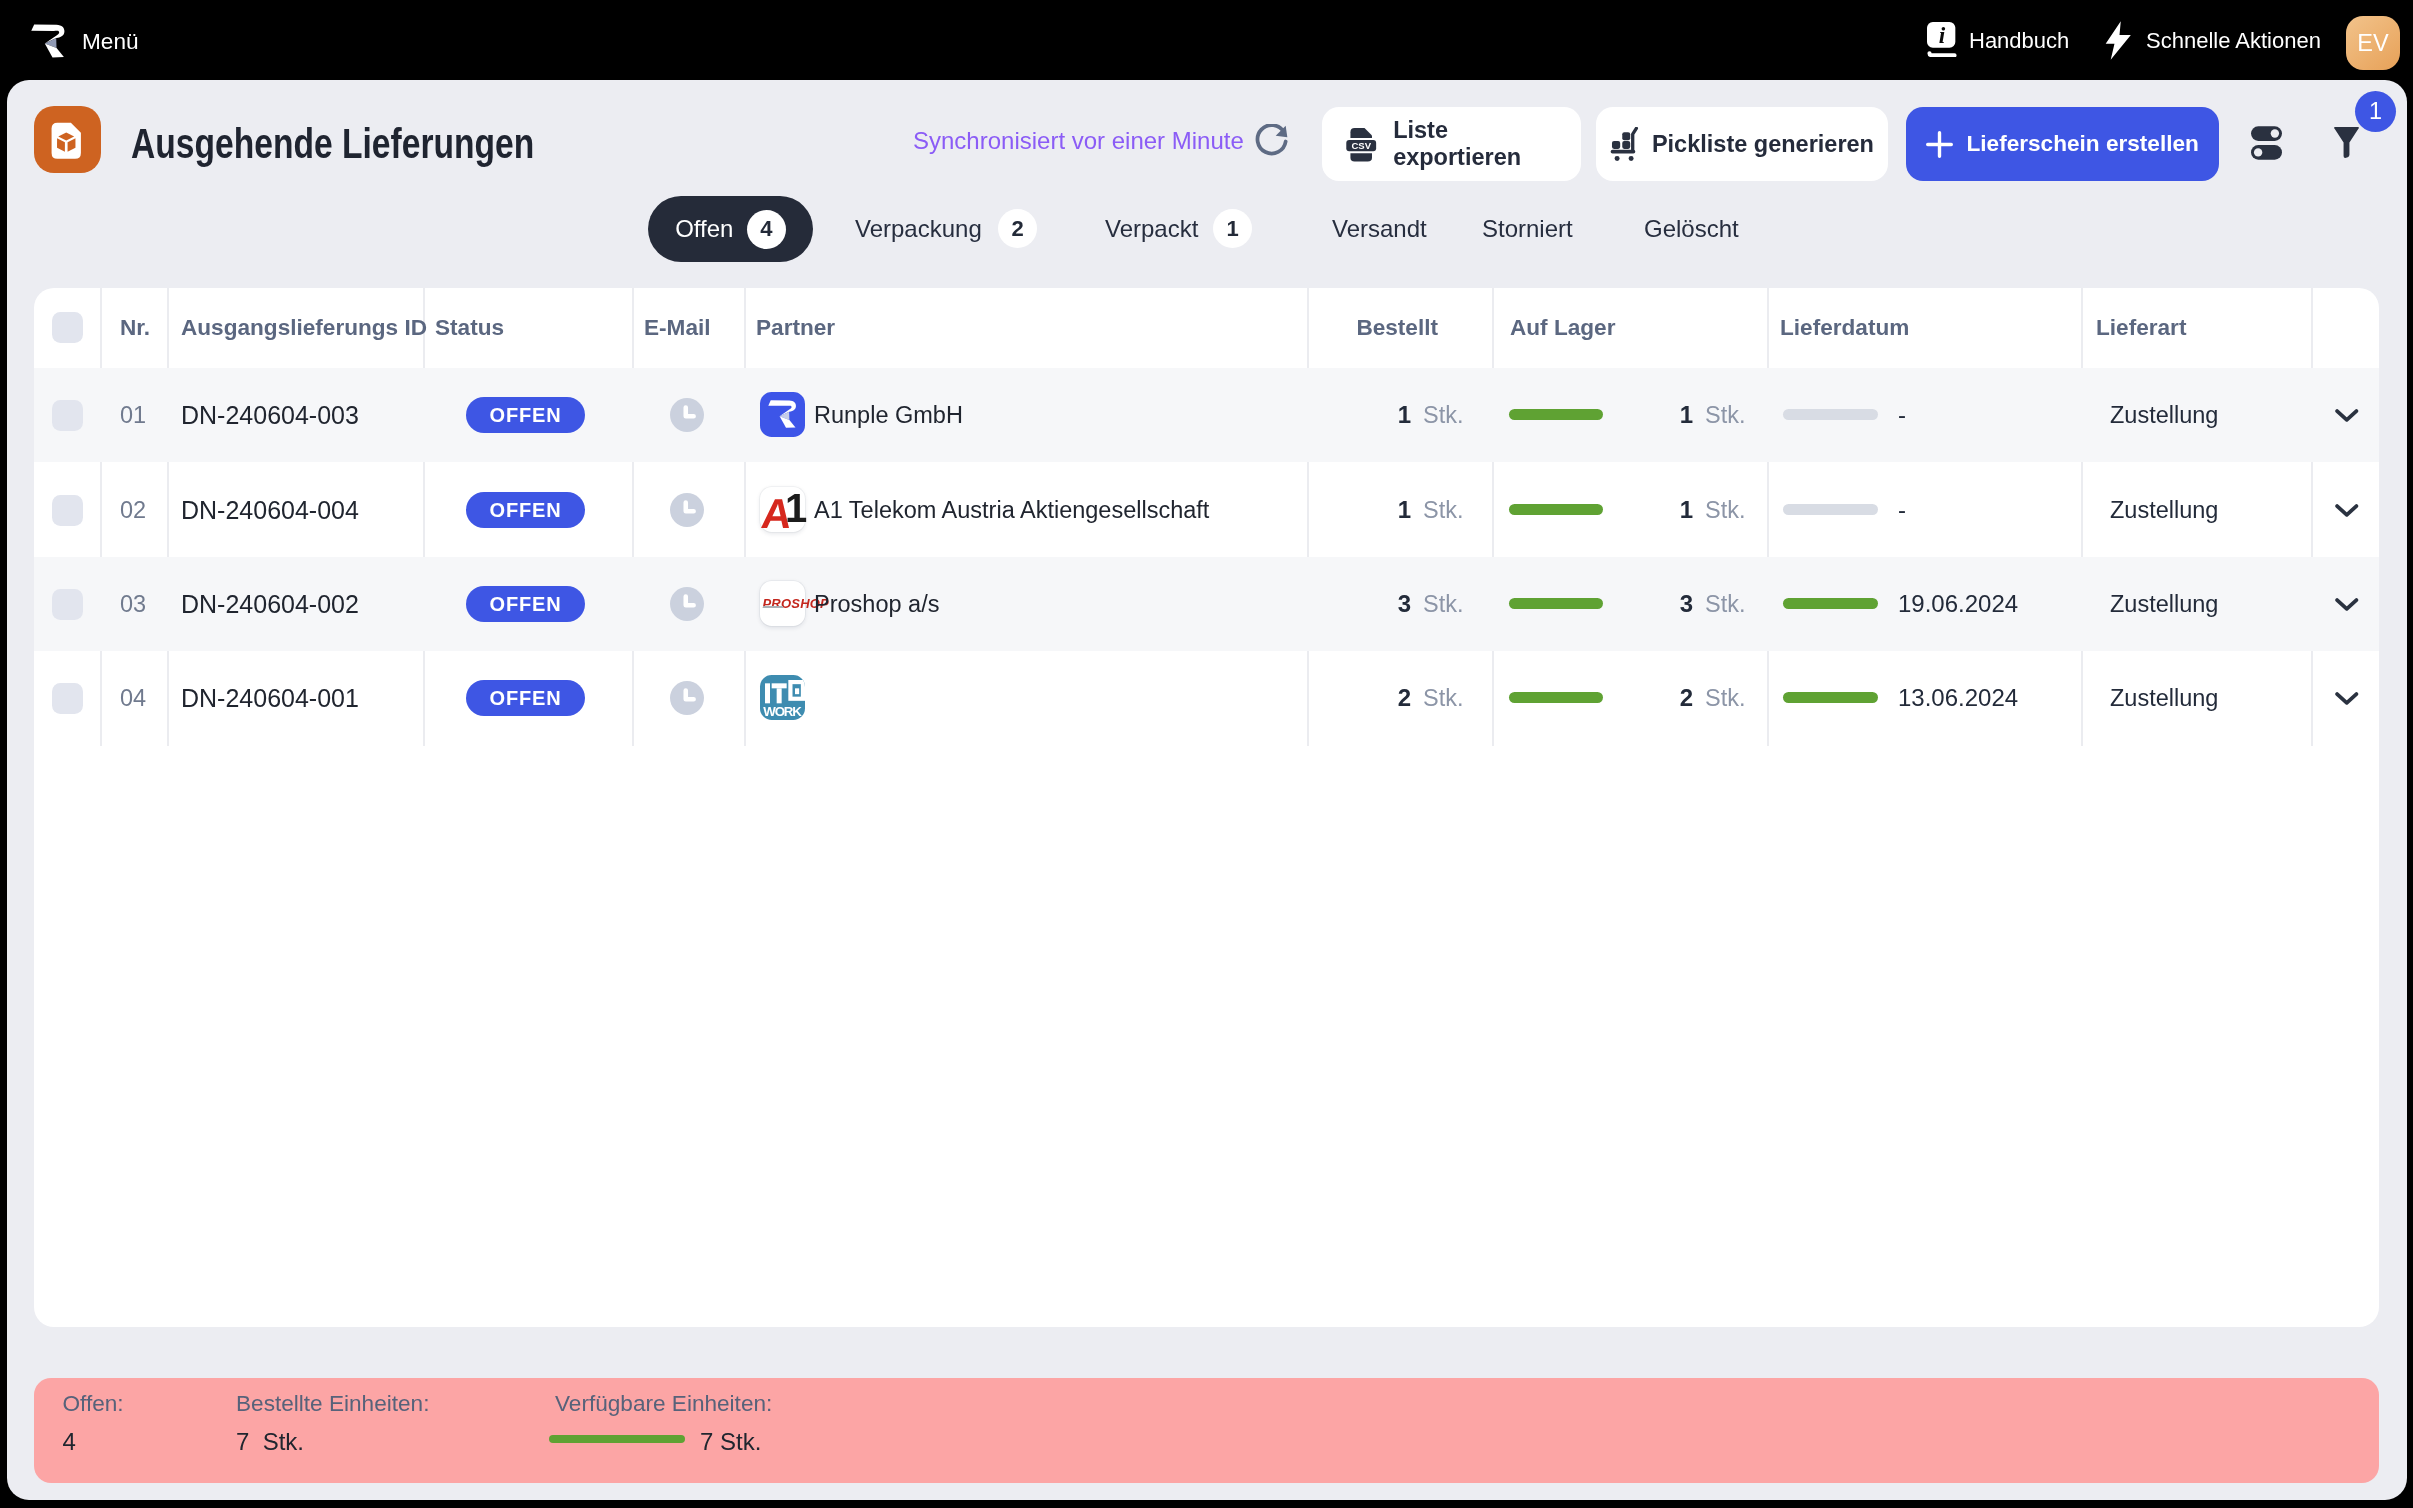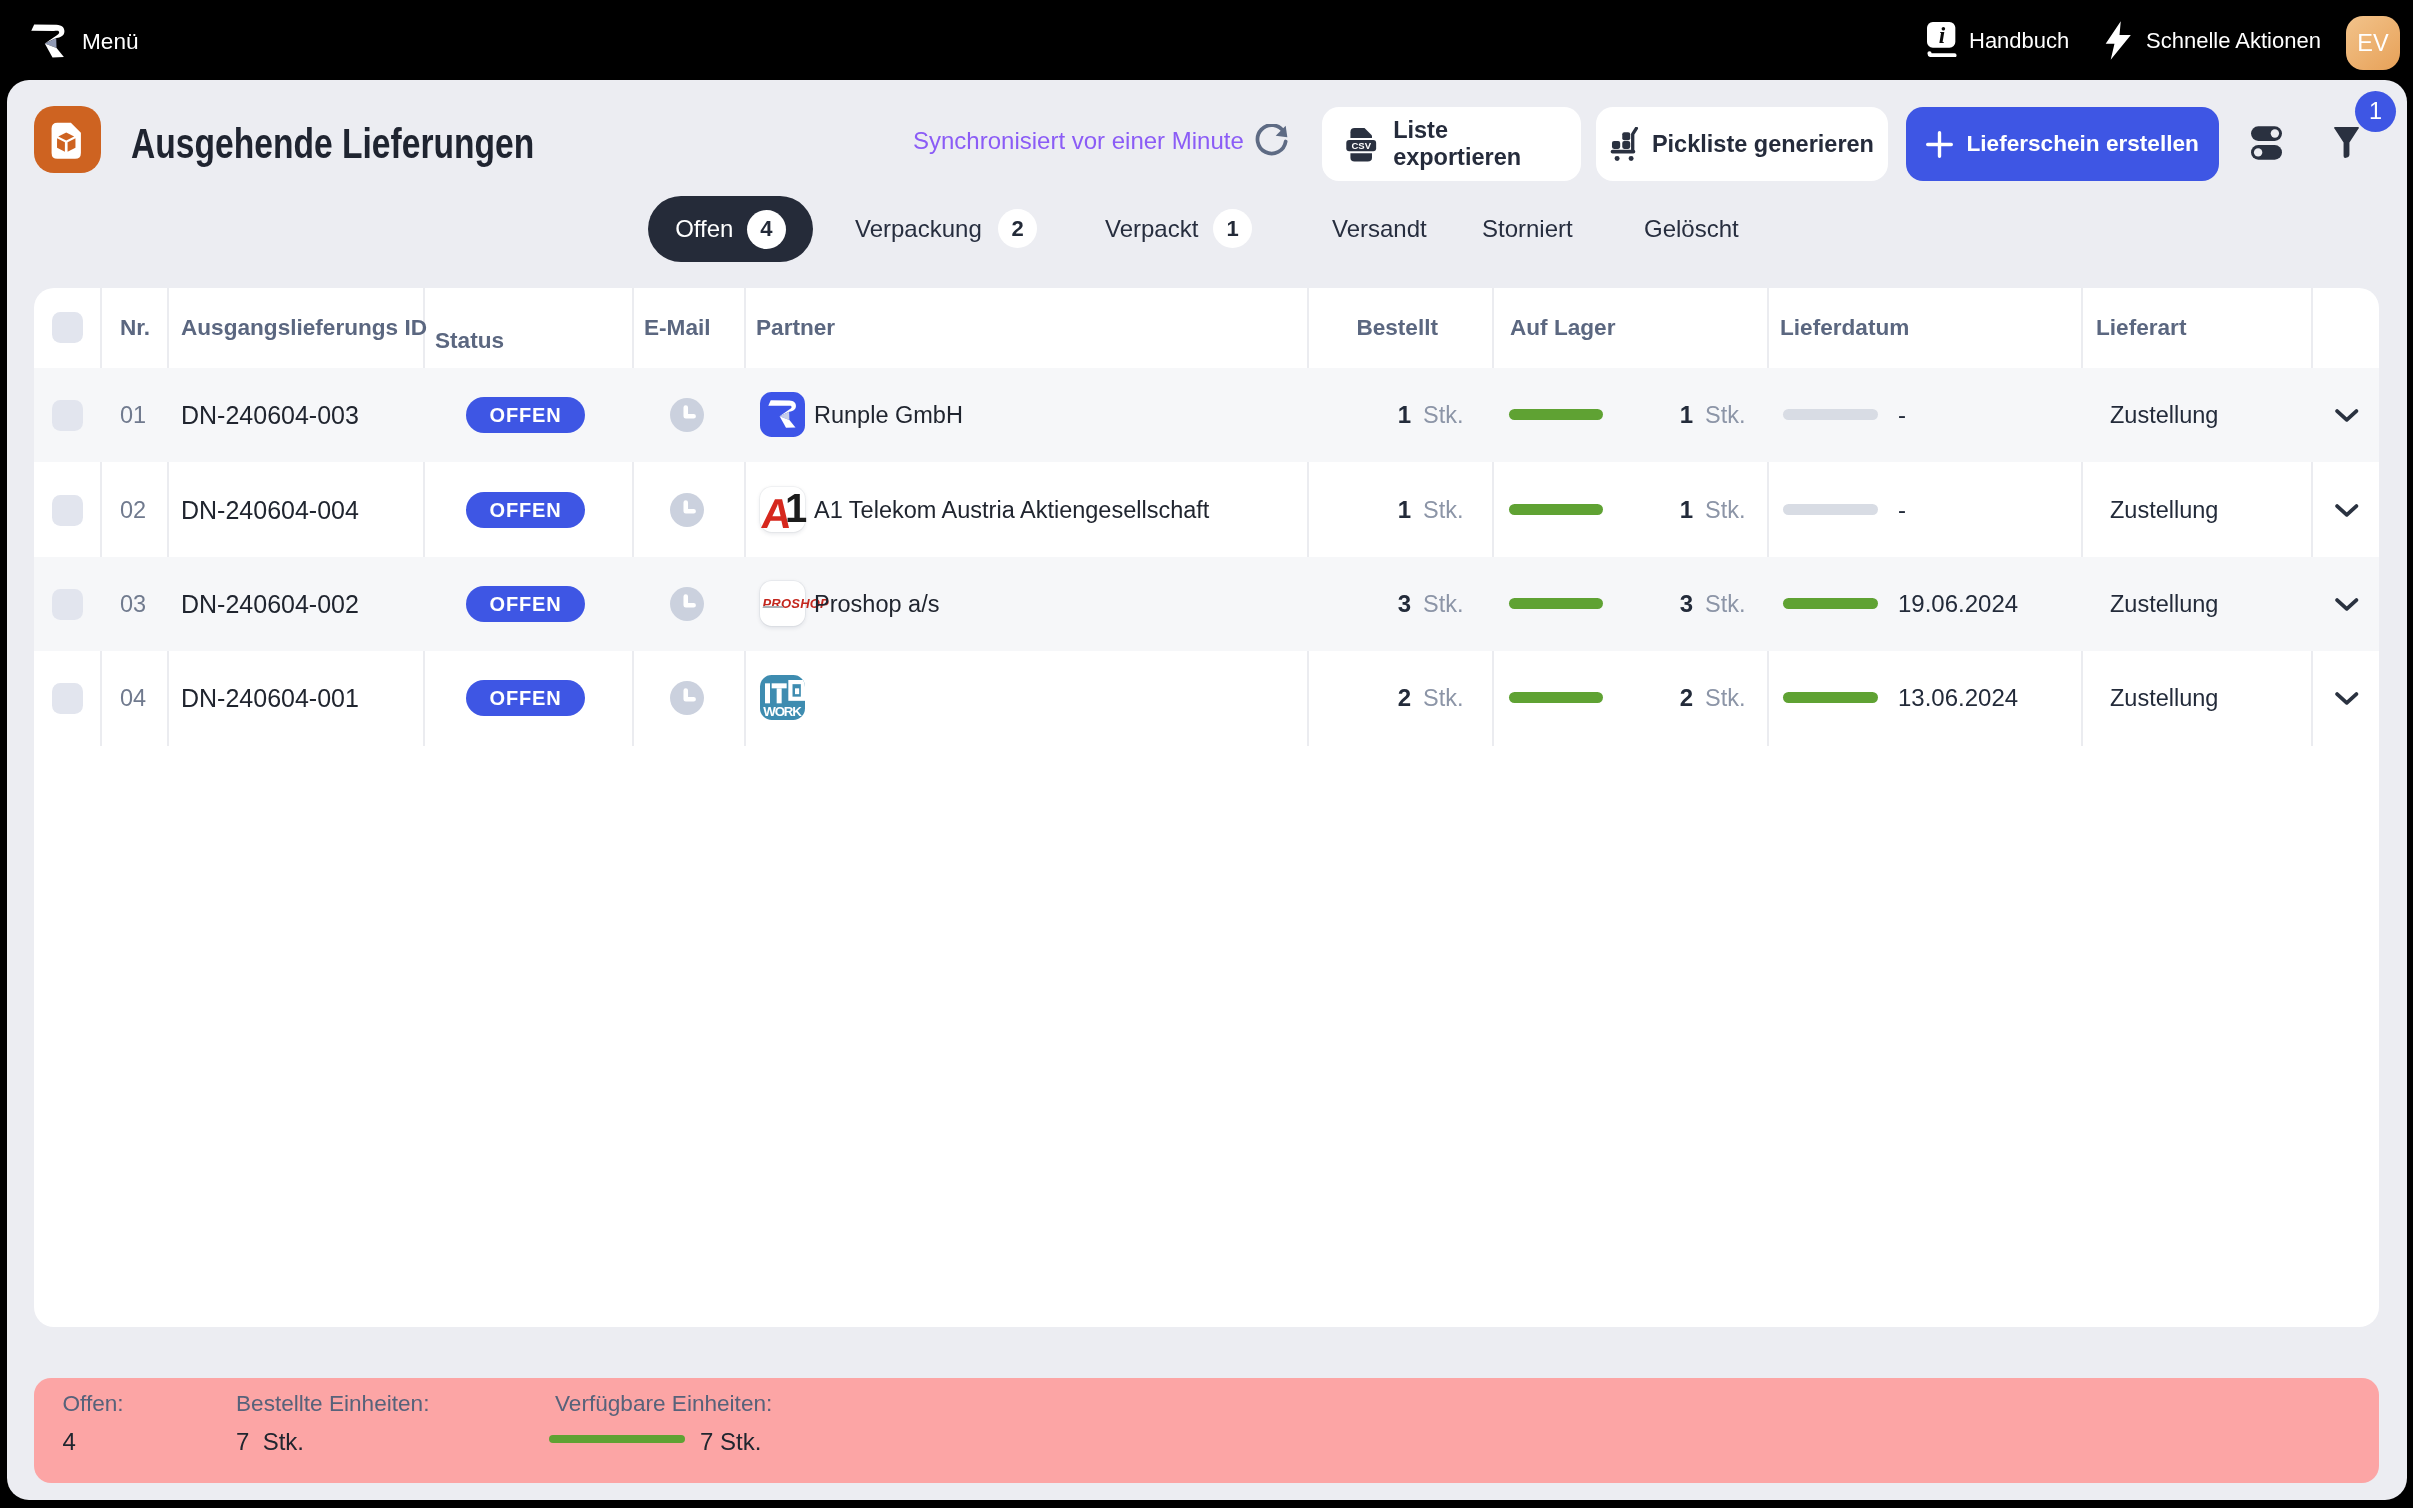--- a/index.html
+++ b/index.html
@@ -146,21 +146,21 @@
   <div class="vline" style="left:598px;"></div>
   <div class="vline" style="left:710px;"></div>
   <div class="vline" style="left:1273px;"></div>
   <div class="vline" style="left:1458px;"></div>
   <div class="vline" style="left:1733px;"></div>
   <div class="vline" style="left:2047px;"></div>
   <div class="vline" style="left:2277px;"></div>
   <div class="cb" style="top:24px;"></div>
   <div class="hlabel" style="left:86px;">Nr.</div>
   <div class="hlabel" style="left:147px;">Ausgangslieferungs ID</div>
-  <div class="hlabel" style="left:401px;margin-top:13px;">Status</div>
+  <div class="hlabel" style="left:401px;">Status</div>
   <div class="hlabel" style="left:610px;">E-Mail</div>
   <div class="hlabel" style="left:722px;">Partner</div>
   <div class="hlabel" style="left:1282px; width:122px; text-align:right;">Bestellt</div>
   <div class="hlabel" style="left:1476px;">Auf Lager</div>
   <div class="hlabel" style="left:1746px;">Lieferdatum</div>
   <div class="hlabel" style="left:2062px;">Lieferart</div>
 
   <div class="row odd" style="top:80px;">
     <div class="cb" style="top:32px;"></div>
     <div class="c nr" style="left:86px;">01</div>

